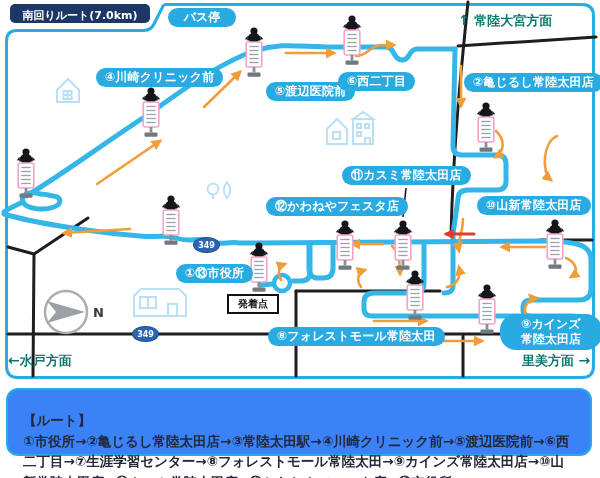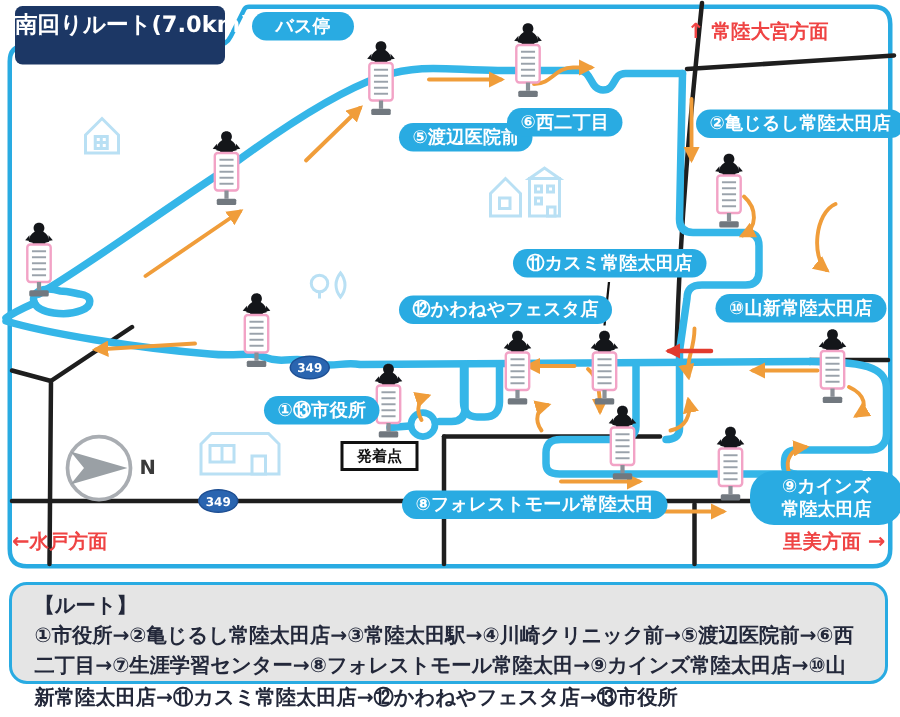--- a/index.html
+++ b/index.html
@@ -5,38 +5,38 @@
   html,body{margin:0;padding:0;background:#fff;}
   #stage{position:relative;width:600px;height:478px;overflow:hidden;
          font-family:"DejaVu Sans",sans-serif;background:#fff;}
   #mapsvg{position:absolute;left:0;top:0;}
   .pill{position:absolute;background:#29abe2;color:#fff;font-weight:bold;
         font-size:12px;line-height:17px;padding:1px 9px;border-radius:12px;
         white-space:nowrap;letter-spacing:0.2px;}
   .pill2{position:absolute;background:#29abe2;color:#fff;font-weight:bold;
         font-size:12px;line-height:15px;padding:3px 8px;border-radius:16px;
         width:86px;text-align:center;}
-  .title-badge{position:absolute;left:10px;top:4px;width:140px;height:39px;
-        background:#1c3765;color:#fff;font-weight:bold;font-size:15px;
+  .title-badge{position:absolute;left:10px;top:4px;width:140px;height:19px;
+        background:#1c3765;color:#fff;font-weight:bold;font-size:11px;
         line-height:24px;text-align:center;border-radius:5px;white-space:nowrap;}
   .key-pill{position:absolute;left:168px;top:8px;width:68px;height:19px;
         background:#29abe2;color:#fff;font-weight:bold;font-size:12px;
         line-height:19px;text-align:center;border-radius:11px;}
   .departure{position:absolute;left:227px;top:294px;background:#fff;
         border:2.5px solid #111;color:#111;font-weight:bold;font-size:10px;
         padding:1px 9px;white-space:nowrap;}
-  .dir{position:absolute;color:#ef4444;font-weight:bold;font-size:13px;white-space:nowrap;}
+  .dir{position:absolute;color:#0f766e;font-weight:bold;font-size:13px;white-space:nowrap;}
   .dir .arr{font-size:14px;}
   .nlabel{position:absolute;left:93px;top:305px;color:#3a3a3a;font-weight:bold;font-size:13px;}
   .shield{position:absolute;width:27px;height:16px;background:#2a65b0;
         border-radius:50%;color:#fff;font-weight:bold;font-size:8px;
         line-height:16px;text-align:center;border:1px solid #1e4f93;box-sizing:border-box;}
   .legend{position:absolute;left:6px;top:388px;width:586px;height:68px;
-        box-sizing:border-box;background:#e5e5e5;border:2.5px solid #29abe2;
-        border-radius:12px;padding:5px 15px;color:#23283a;}
+        box-sizing:border-box;background:#3b82f6;border:2.5px solid #29abe2;
+        border-radius:12px;padding:22px 15px;color:#23283a;}
   .legend .head{font-size:13.5px;font-weight:bold;margin-bottom:1px;}
   .legend .body{font-size:13.5px;font-weight:bold;line-height:1.5;}
 </style>
 </head>
 <body>
 
 <div id="stage">
 
   <svg id="mapsvg" width="600" height="478" viewBox="0 0 600 478">
     <defs>
@@ -174,20 +174,21 @@
     <span>里美方面</span> <span class="arr">→</span>
   </div>
   <div class="nlabel">N</div>
 
   <div class="shield" style="left:193px;top:237px;">349</div>
   <div class="shield" style="left:132px;top:326px;">349</div>
 
   <div class="departure">発着点</div>
 
   <div class="pill" style="left:176px;top:264px;">①⑬市役所</div>
+  <div class="pill" style="left:96px;top:68px;">④川崎クリニック前</div>
   <div class="pill" style="left:242px;top:82px;margin-left:24px;">⑤渡辺医院前</div>
   <div class="pill" style="left:338px;top:72px;">⑥西二丁目</div>
   <div class="pill" style="left:464px;top:73px;">②亀じるし常陸太田店</div>
   <div class="pill" style="left:268px;top:327px;">⑧フォレストモール常陸太田</div>
   <div class="pill2" style="left:500px;top:314px;">
     <span>⑨カインズ</span><br>
     <span>常陸太田店</span>
   </div>
   <div class="pill" style="left:477px;top:196px;">⑩山新常陸太田店</div>
   <div class="pill" style="left:342px;top:166px;">⑪カスミ常陸太田店</div>

